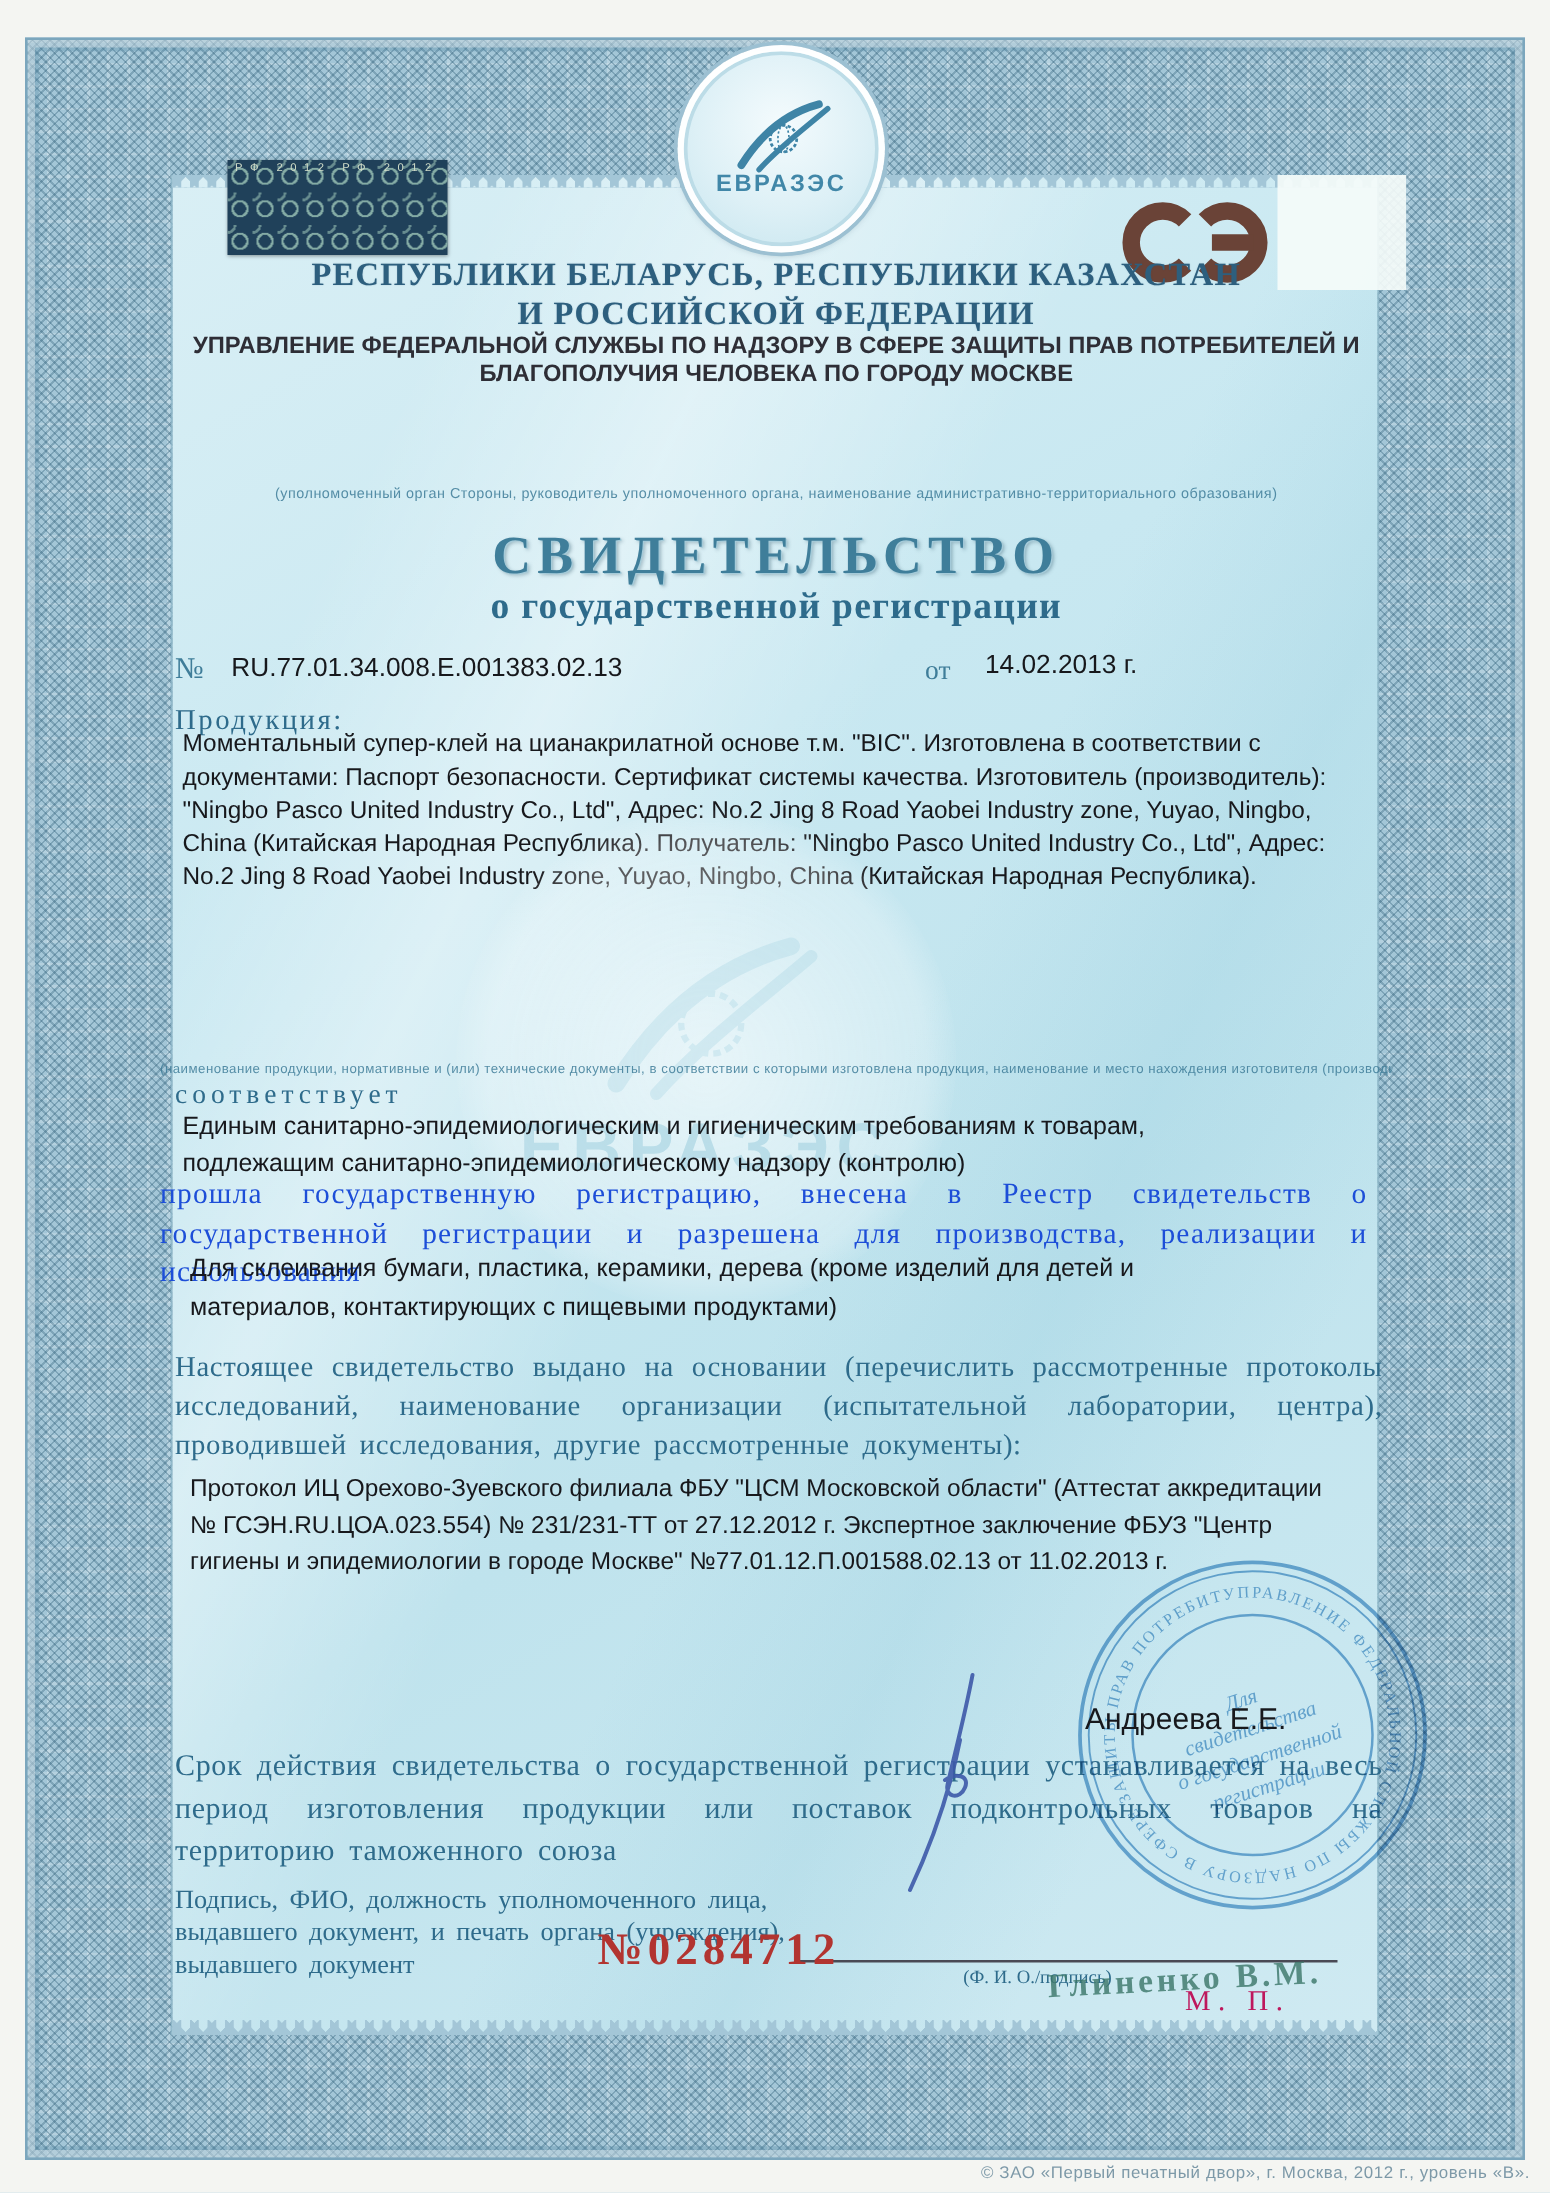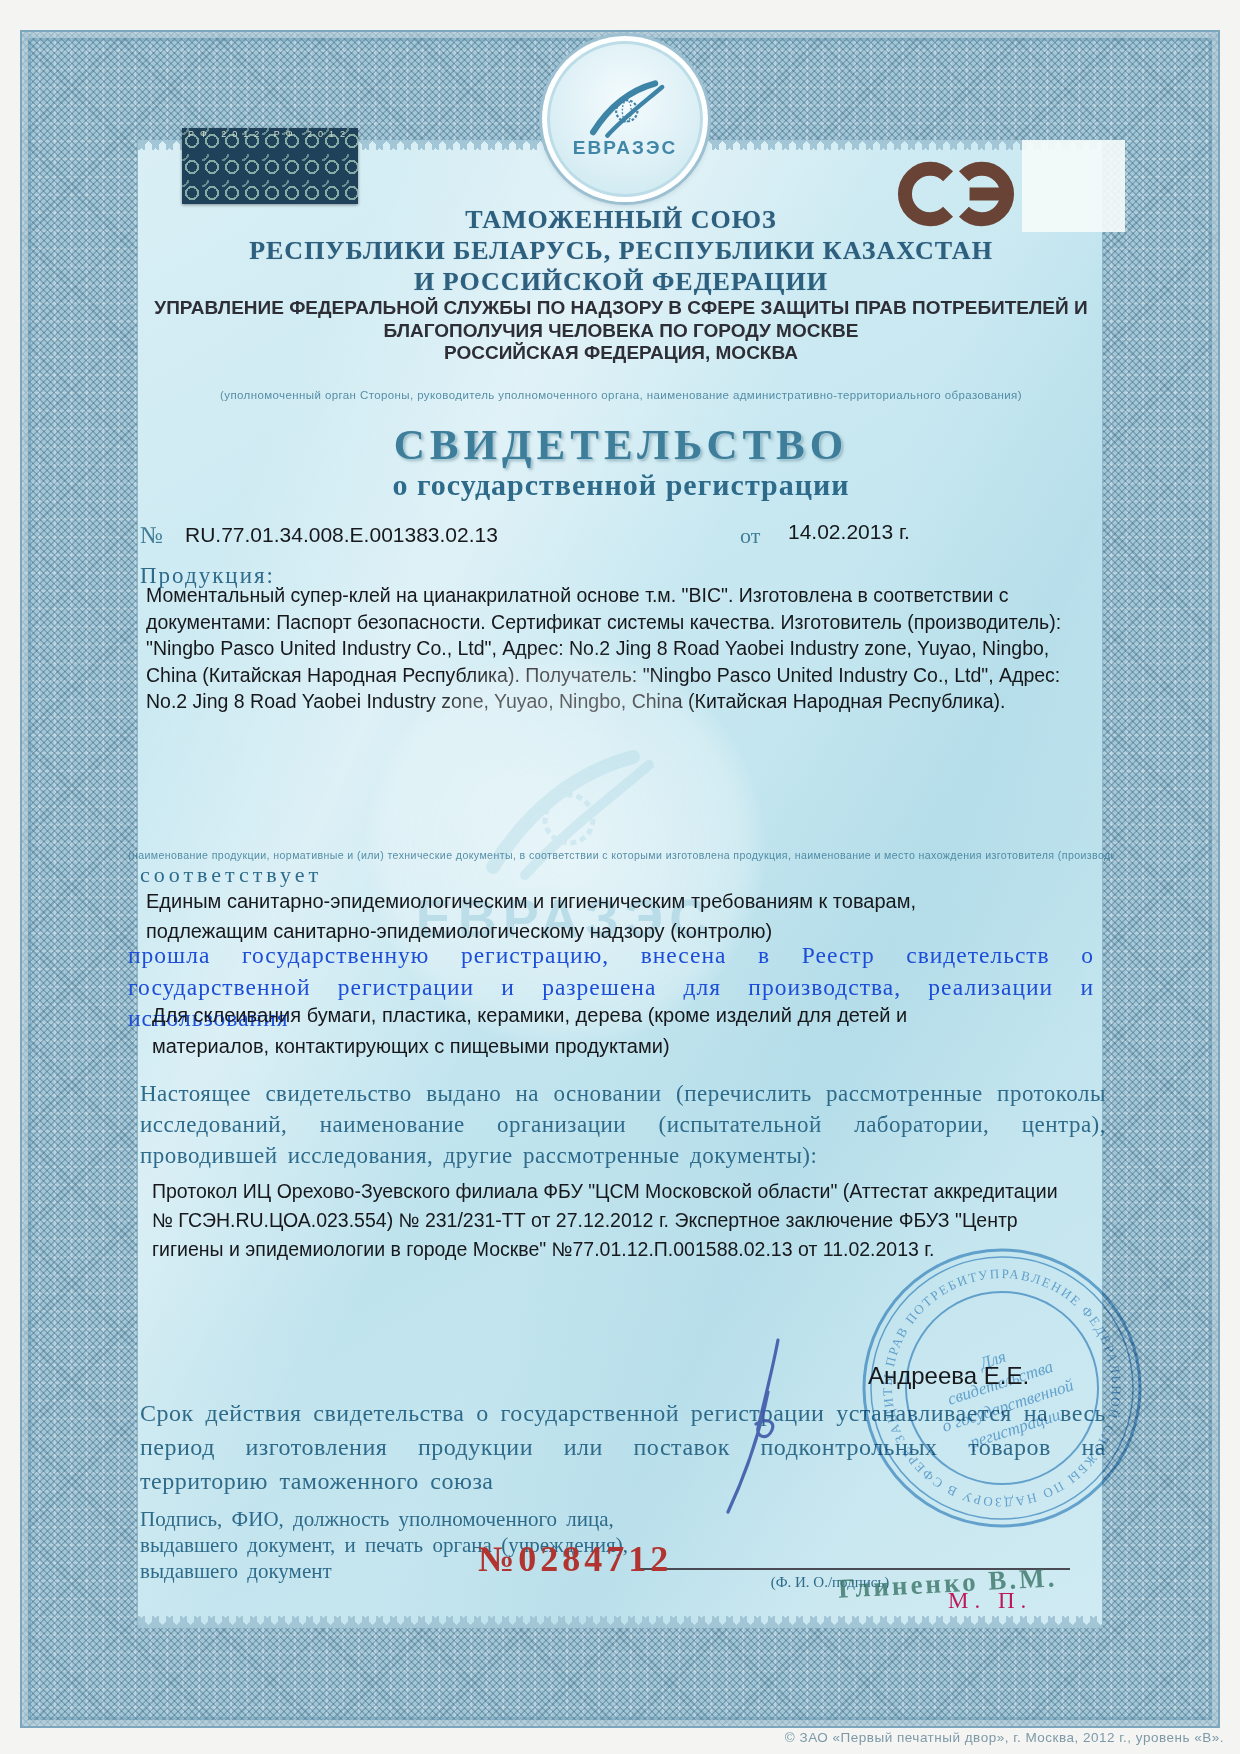--- a/index.html
+++ b/index.html
@@ -168,26 +168,24 @@
 <div class="se-logo">
   <svg width="140" height="92" viewBox="0 0 150 90">
     <path d="M 59 26 A 27 27 0 1 0 59 64" stroke="#6a4337" stroke-width="15" fill="none"></path>
     <path d="M 76 26 A 27 27 0 1 1 76 64" stroke="#6a4337" stroke-width="15" fill="none"></path>
     <path d="M 82 45 H 118" stroke="#6a4337" stroke-width="14" fill="none"></path>
   </svg>
 </div>
 <div class="white-patch"></div>
 
 <div class="header-block">
-  <div class="union-line">ТАМОЖЕННЫЙ СОЮЗ</div>
   <div class="union-line">РЕСПУБЛИКИ БЕЛАРУСЬ, РЕСПУБЛИКИ КАЗАХСТАН</div>
   <div class="union-line">И РОССИЙСКОЙ ФЕДЕРАЦИИ</div>
   <div class="authority-line">УПРАВЛЕНИЕ ФЕДЕРАЛЬНОЙ СЛУЖБЫ ПО НАДЗОРУ В СФЕРЕ ЗАЩИТЫ ПРАВ ПОТРЕБИТЕЛЕЙ И</div>
   <div class="authority-line">БЛАГОПОЛУЧИЯ ЧЕЛОВЕКА ПО ГОРОДУ МОСКВЕ</div>
-  <div class="authority-line">РОССИЙСКАЯ ФЕДЕРАЦИЯ, МОСКВА</div>
 </div>
 <div class="footnote footnote1">(уполномоченный орган Стороны, руководитель уполномоченного органа, наименование административно-территориального образования)</div>
 
 <div class="cert-title">СВИДЕТЕЛЬСТВО</div>
 <div class="cert-subtitle">о государственной регистрации</div>
 
 <div class="number-row">
   <span class="no-label">№</span>
   <span class="filled reg-number">RU.77.01.34.008.Е.001383.02.13</span>
   <span class="date-label">от</span>

